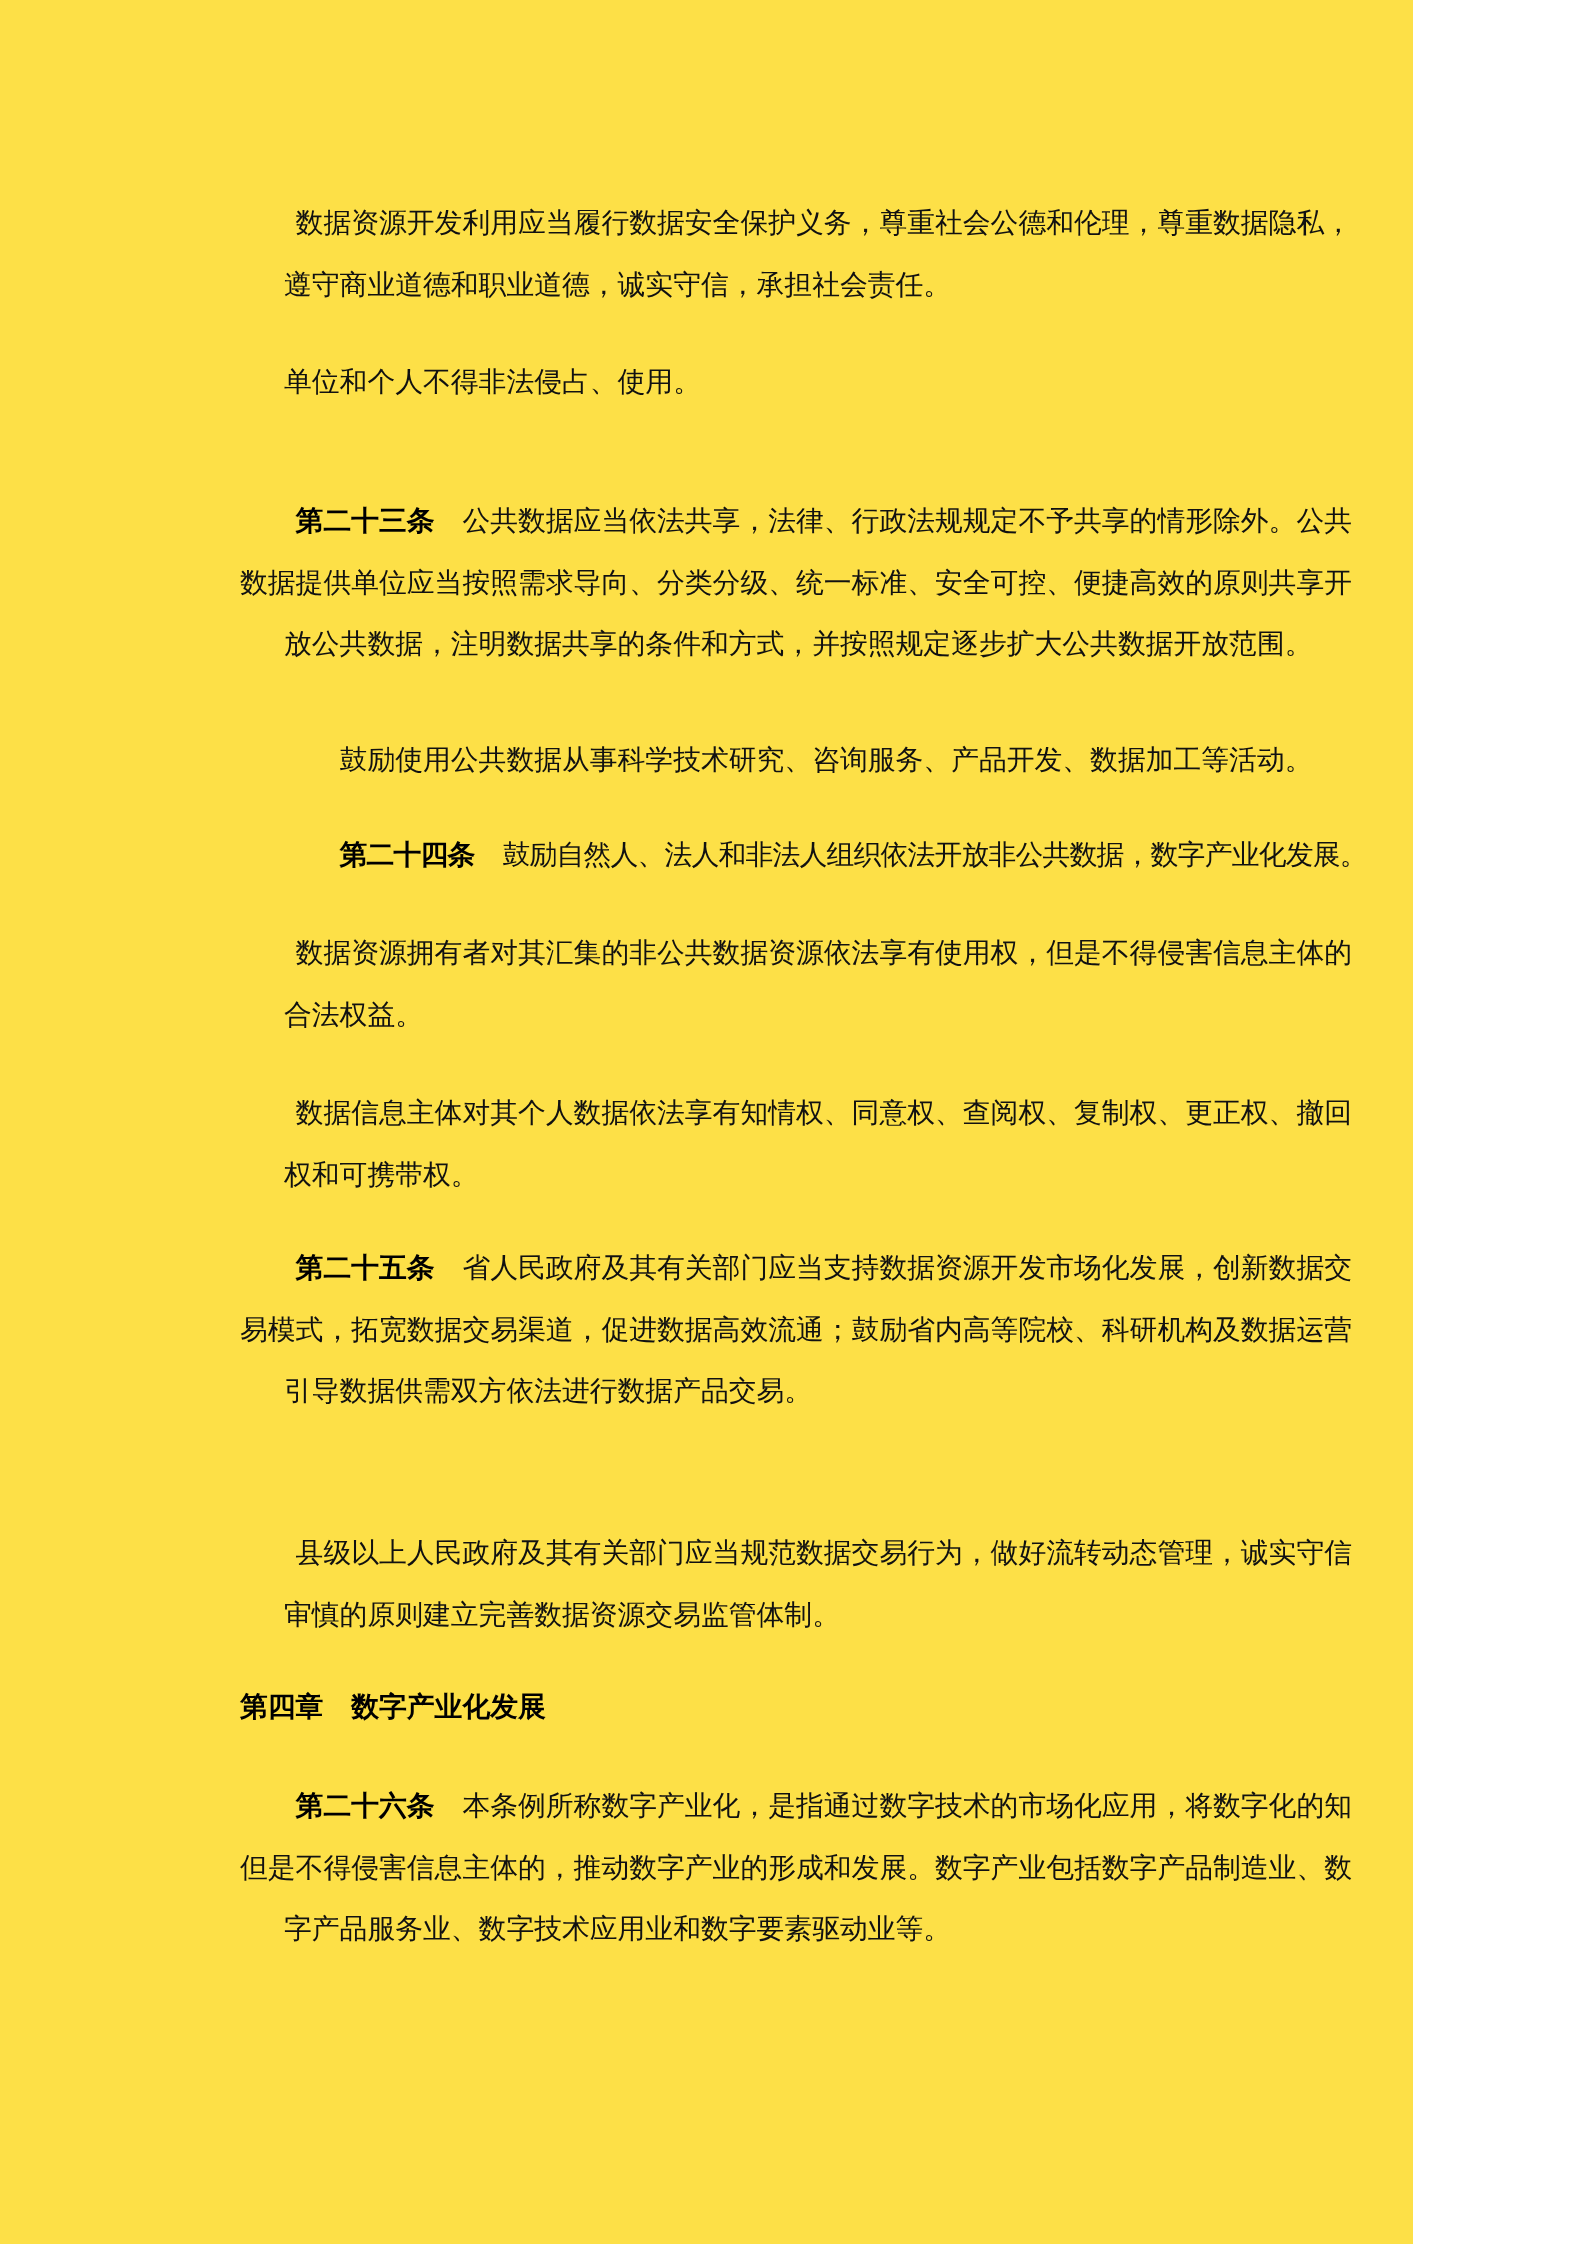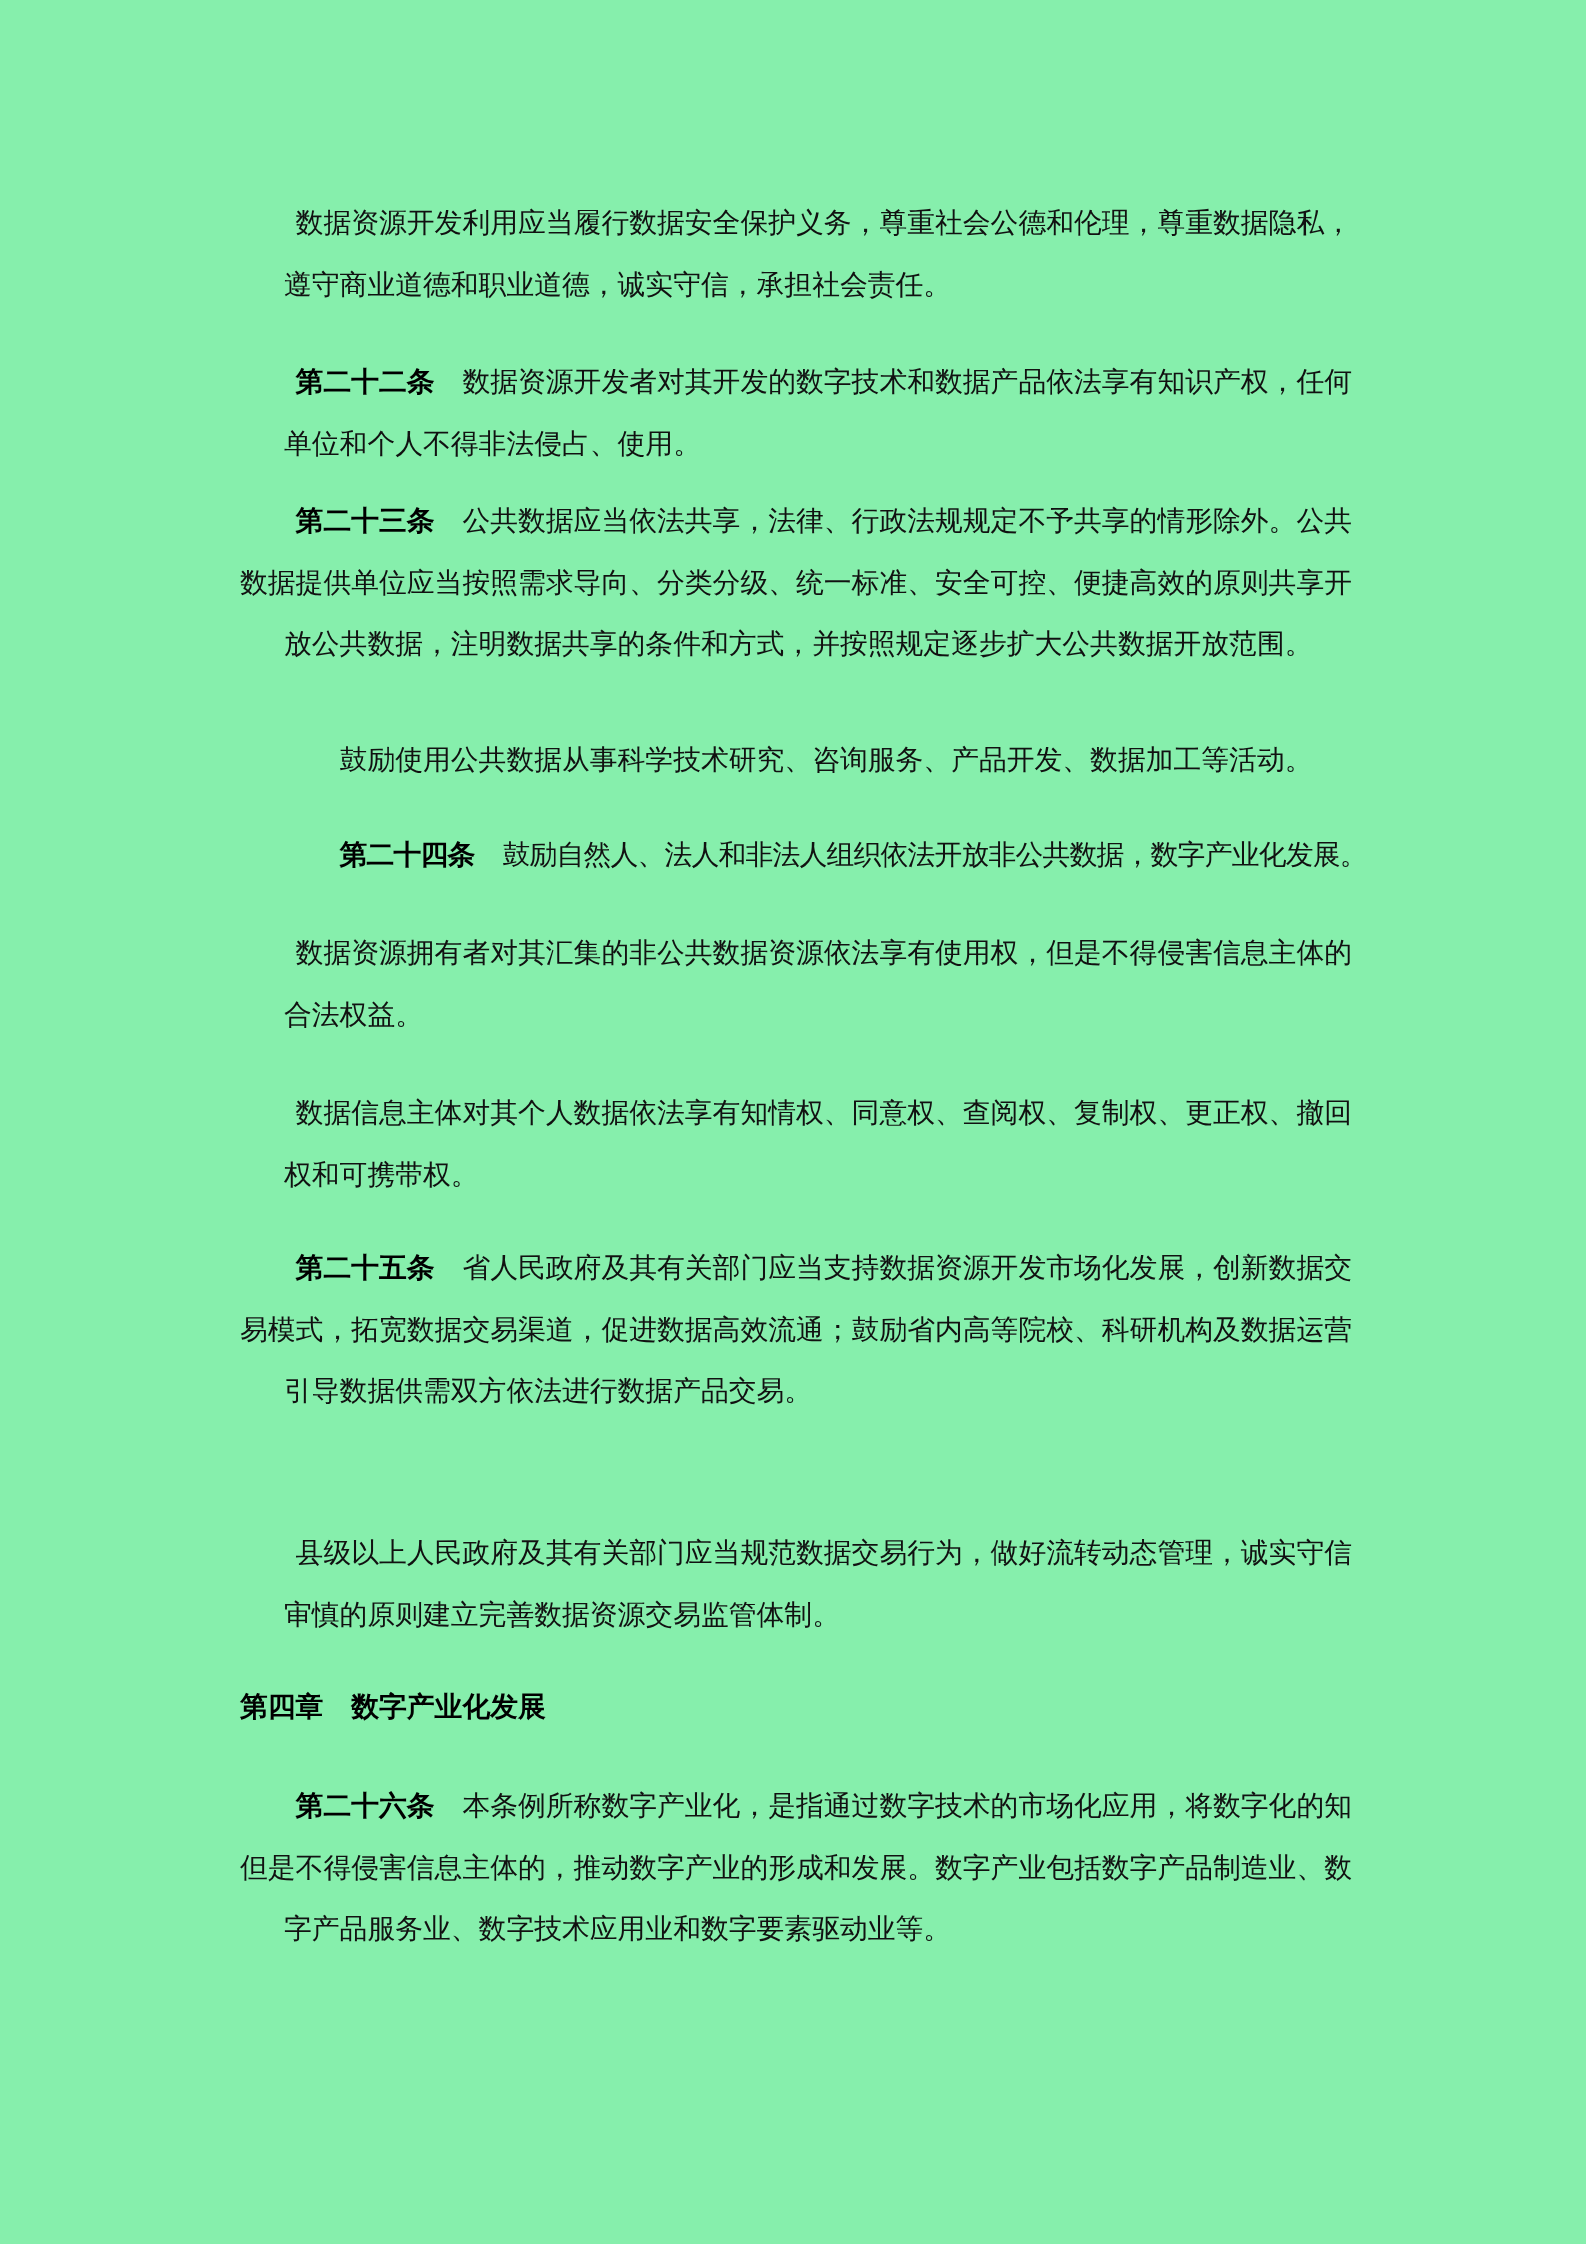--- a/index.html
+++ b/index.html
@@ -12,23 +12,23 @@
       height: 2244px;
       position: relative;
       overflow: hidden;
       color: #111111;
       font-family: "Liberation Serif", "DejaVu Serif", serif;
       font-size: 27.8px;
     }
     .page {
       position: absolute;
       left: 0; top: 0;
-      width: 1586px;
+      width: 1413px;
       height: 2244px;
-      background: #86efac;
+      background: #fde047;
     }
     .blk {
       position: absolute;
       left: 240px;
       width: 1112px;
     }
     .ln {
       display: block;
       width: 1112px;
       height: 61.5px;
@@ -63,23 +63,20 @@
 <body>
 
 <div class="page">
 
   <div class="blk" style="top:192px">
     <div class="ln ind">数据资源开发利用应当履行数据安全保护义务，尊重社会公德和伦理，尊重数据隐私，</div>
     <div class="ln last">遵守商业道德和职业道德，诚实守信，承担社会责任。</div>
   </div>
 
   <div class="blk" style="top:351px">
-    <div class="ln ind">
-      <span class="art">第二十二条</span><span>数据资源开发者对其开发的数字技术和数据产品依法享有知识产权，任何</span>
-    </div>
     <div class="ln last">单位和个人不得非法侵占、使用。</div>
   </div>
 
   <div class="blk" style="top:490px">
     <div class="ln ind">
       <span class="art">第二十三条</span><span>公共数据应当依法共享，法律、行政法规规定不予共享的情形除外。公共</span>
     </div>
     <div class="ln">数据提供单位应当按照需求导向、分类分级、统一标准、安全可控、便捷高效的原则共享开</div>
     <div class="ln last">放公共数据，注明数据共享的条件和方式，并按照规定逐步扩大公共数据开放范围。</div>
   </div>

